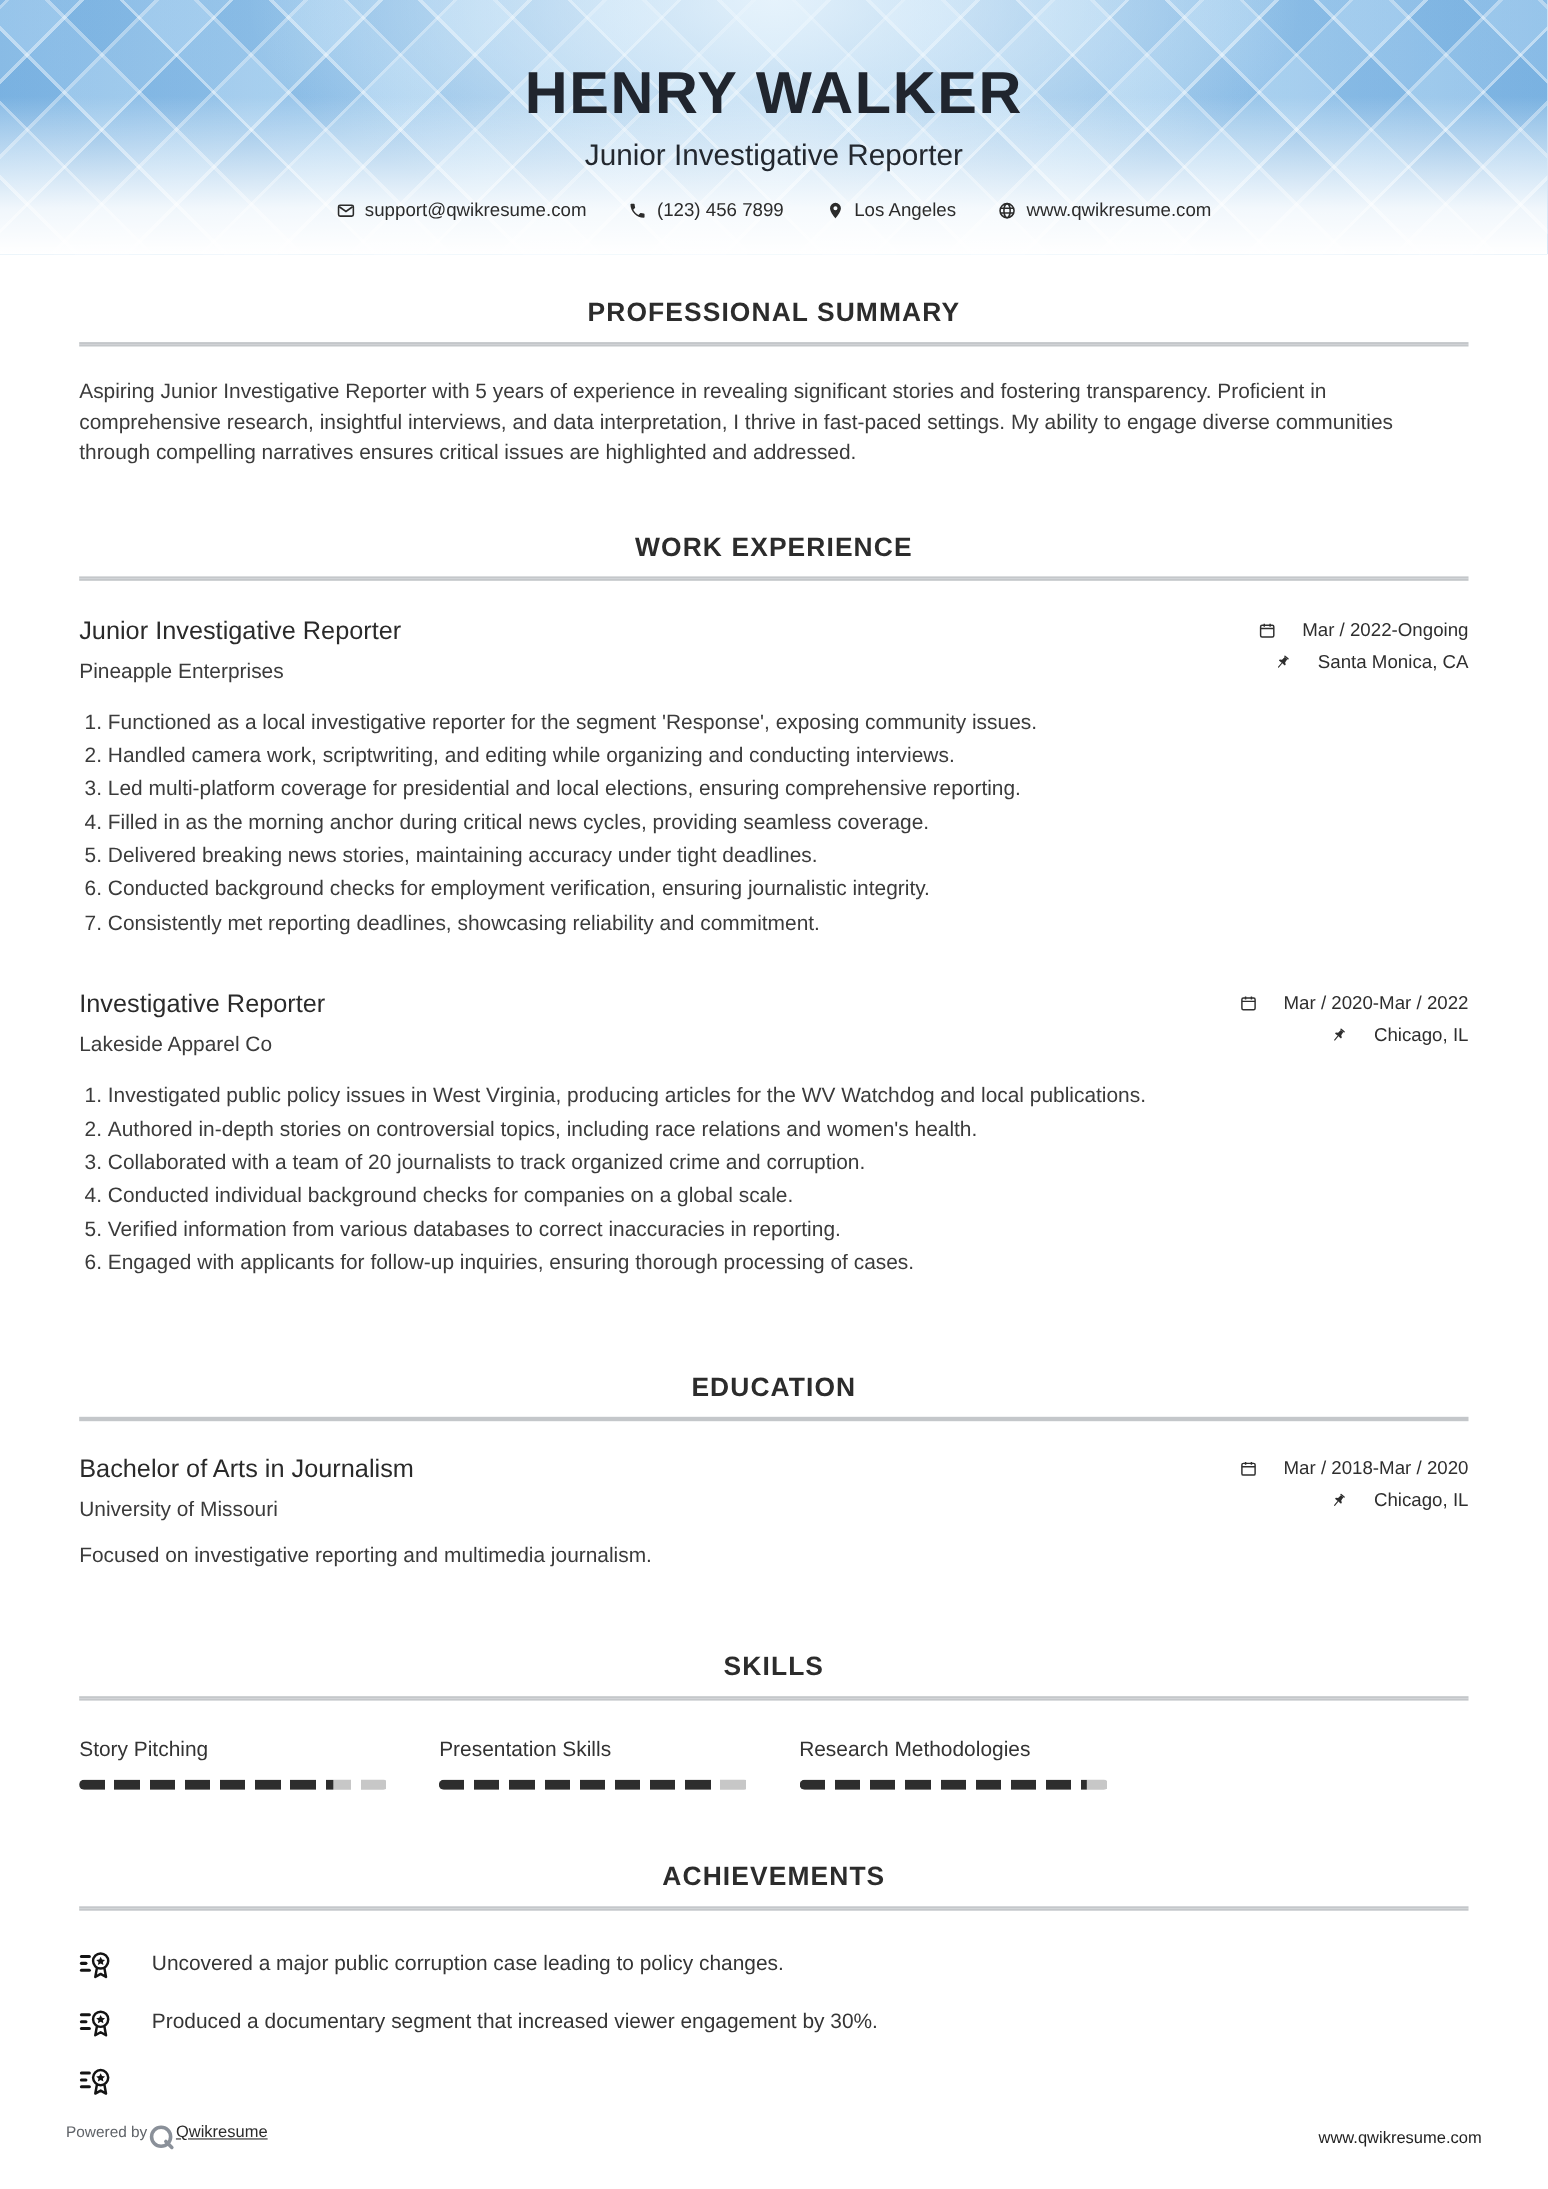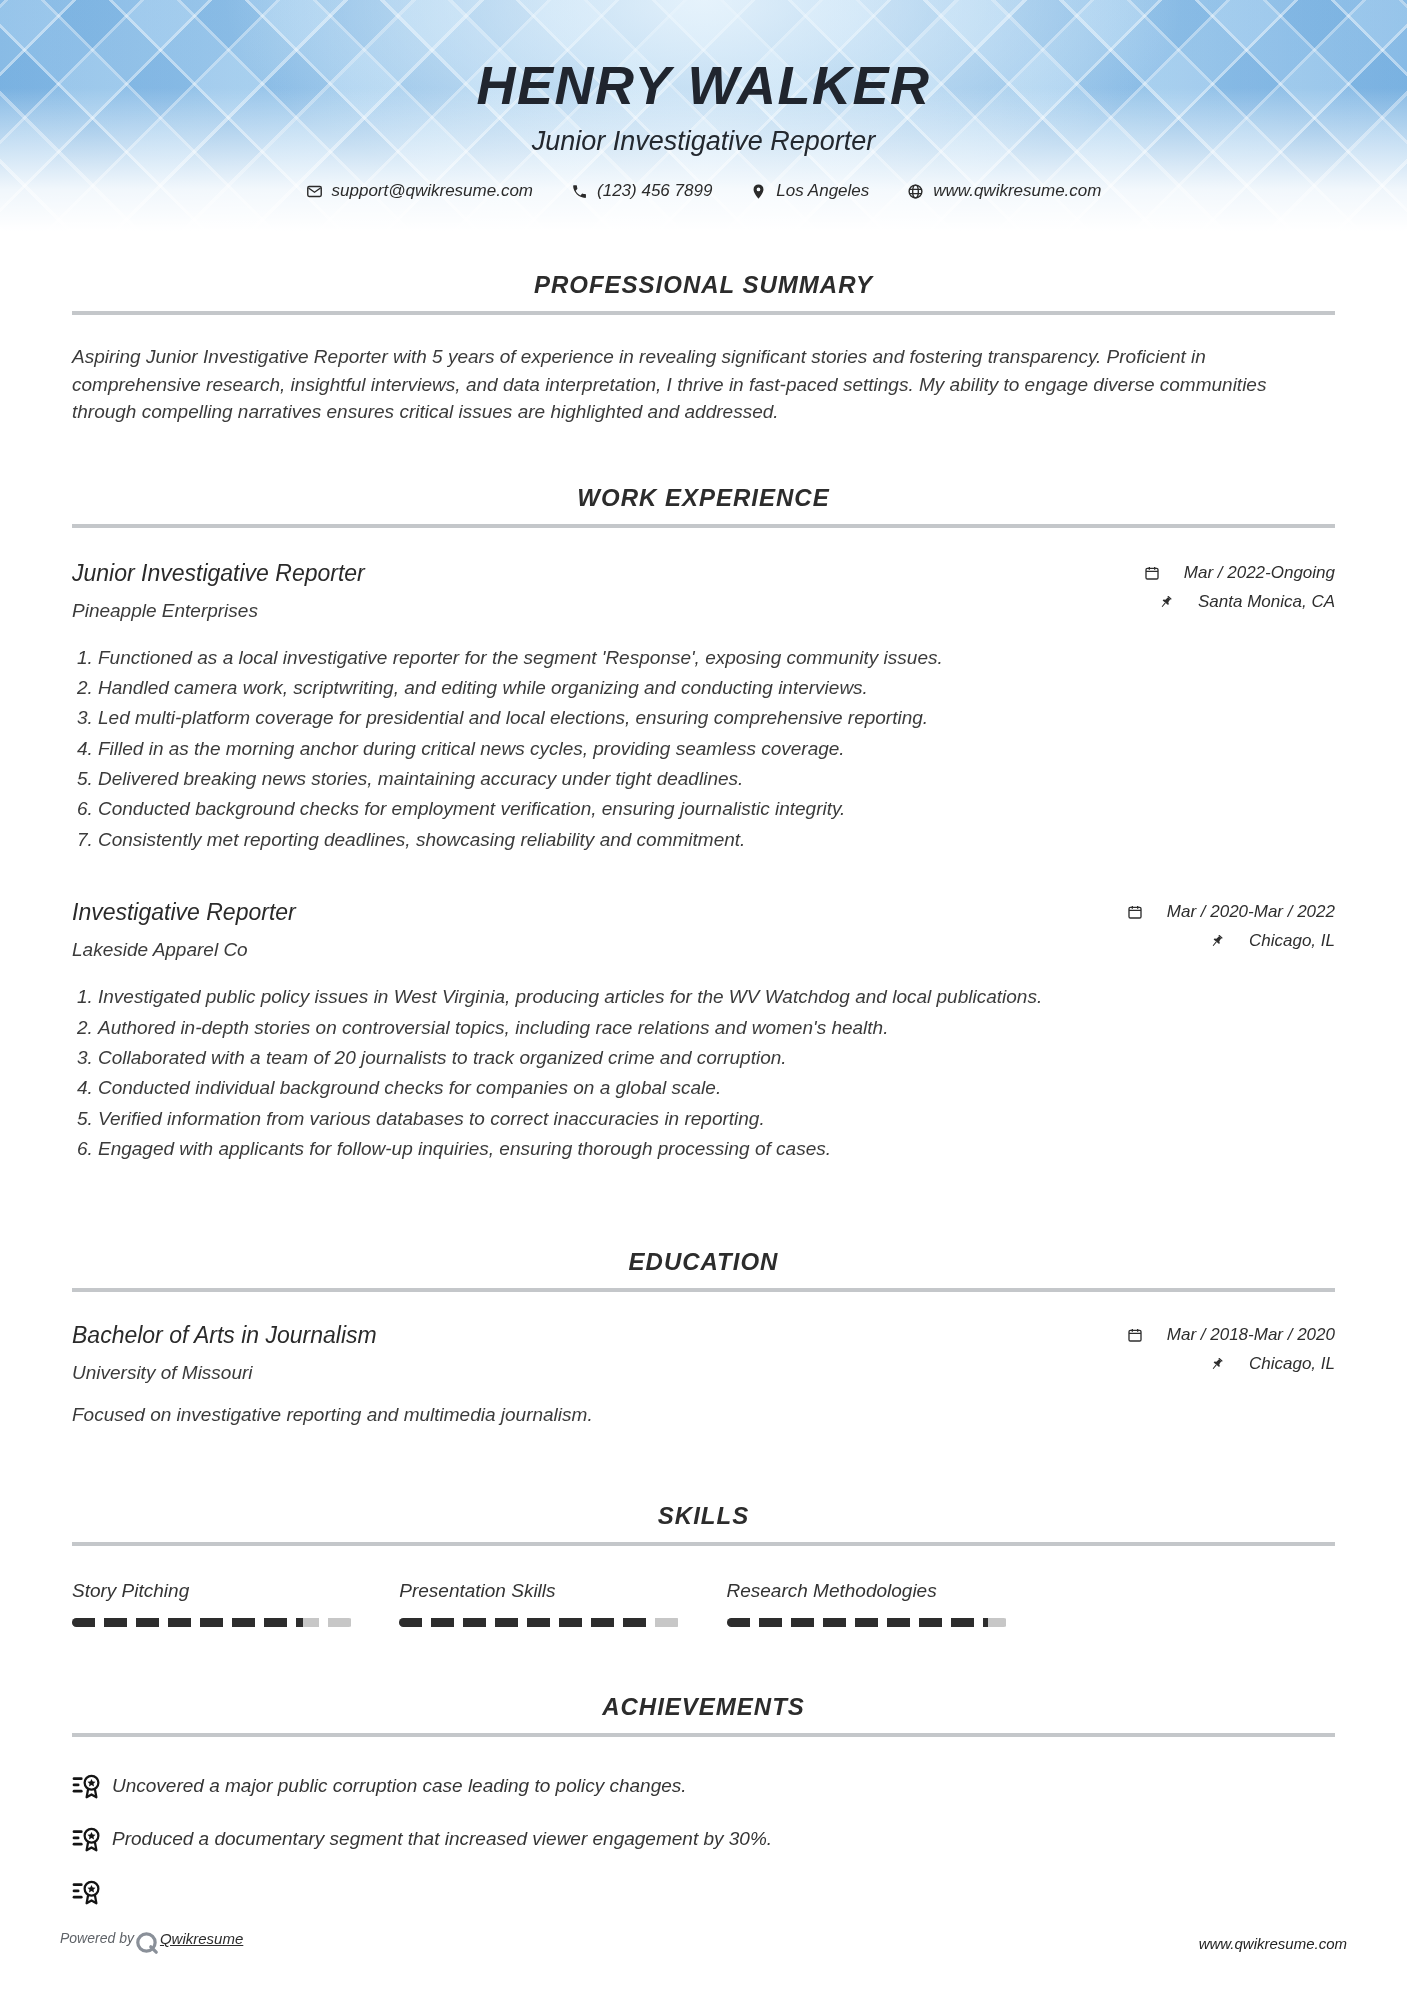--- a/index.html
+++ b/index.html
@@ -1,18 +1,18 @@
 <!DOCTYPE html>
 <html><head>
 <meta charset="utf-8">
 <style>
   * { margin:0; padding:0; box-sizing:border-box; }
   html,body { background:#ffffff; }
   body { font-family:"Liberation Sans", sans-serif; color:#3a3a3a; }
-  .page { width:1407px; height:1990px; margin:0 auto; background:#fff; display:flex; flex-direction:column; overflow:hidden;font-style:italic; }
+  .page { width:1407px; height:1990px; margin:0 auto; background:#fff; display:flex; flex-direction:column; overflow:hidden; }
 
   
   .hero {
     text-align:center;
     padding:54px 60px 30px;
     background:
       linear-gradient(180deg, rgba(255,255,255,0) 0%, rgba(255,255,255,0) 38%, rgba(255,255,255,0.88) 82%, #ffffff 100%),
       radial-gradient(ellipse 55% 150% at 50% 0%, rgba(236,246,253,0.85) 0%, rgba(236,246,253,0) 62%),
       repeating-linear-gradient(45deg, rgba(255,255,255,0.40) 0 3px, rgba(255,255,255,0) 3px 48px),
       repeating-linear-gradient(-45deg, rgba(255,255,255,0.40) 0 3px, rgba(255,255,255,0) 3px 48px),
@@ -54,21 +54,21 @@
   
   .skills-grid { margin-top:34px; display:grid; grid-template-columns:repeat(4,1fr); gap:46px; }
   .skill-name { font-size:19px; color:#333; }
   .skill-bar { position:relative; margin-top:16px; height:9px; overflow:hidden; border-radius:5px;
     background:repeating-linear-gradient(to right, #c7c7c7 0 23px, transparent 23px 32px); }
   .skill-fill { position:absolute; left:0; top:0; bottom:0;
     background:repeating-linear-gradient(to right, #2d2d2d 0 23px, transparent 23px 32px); }
 
   
   .ach-list { margin-top:34px; }
-  .ach-item { display:flex; align-items:center; gap:10px; font-size:19px; color:#353535; margin-bottom:23px;text-align:right; }
+  .ach-item { display:flex; align-items:center; gap:36px; font-size:19px; color:#353535; margin-bottom:23px;text-align:right; }
   .ach-item svg { width:30px; height:30px; flex:0 0 auto; }
 
   
   footer { margin-top:auto; padding:0 60px 46px; display:flex; justify-content:space-between; align-items:center; }
   .powered { display:flex; align-items:flex-start; font-size:14px; color:#5f6368; }
   .powered svg { width:26px; height:26px; }
   .brand-link { font-size:15px; color:#2b2b2b; text-decoration:underline; }
   .site-link { font-size:15px; color:#222; }
 </style>
 </head>

